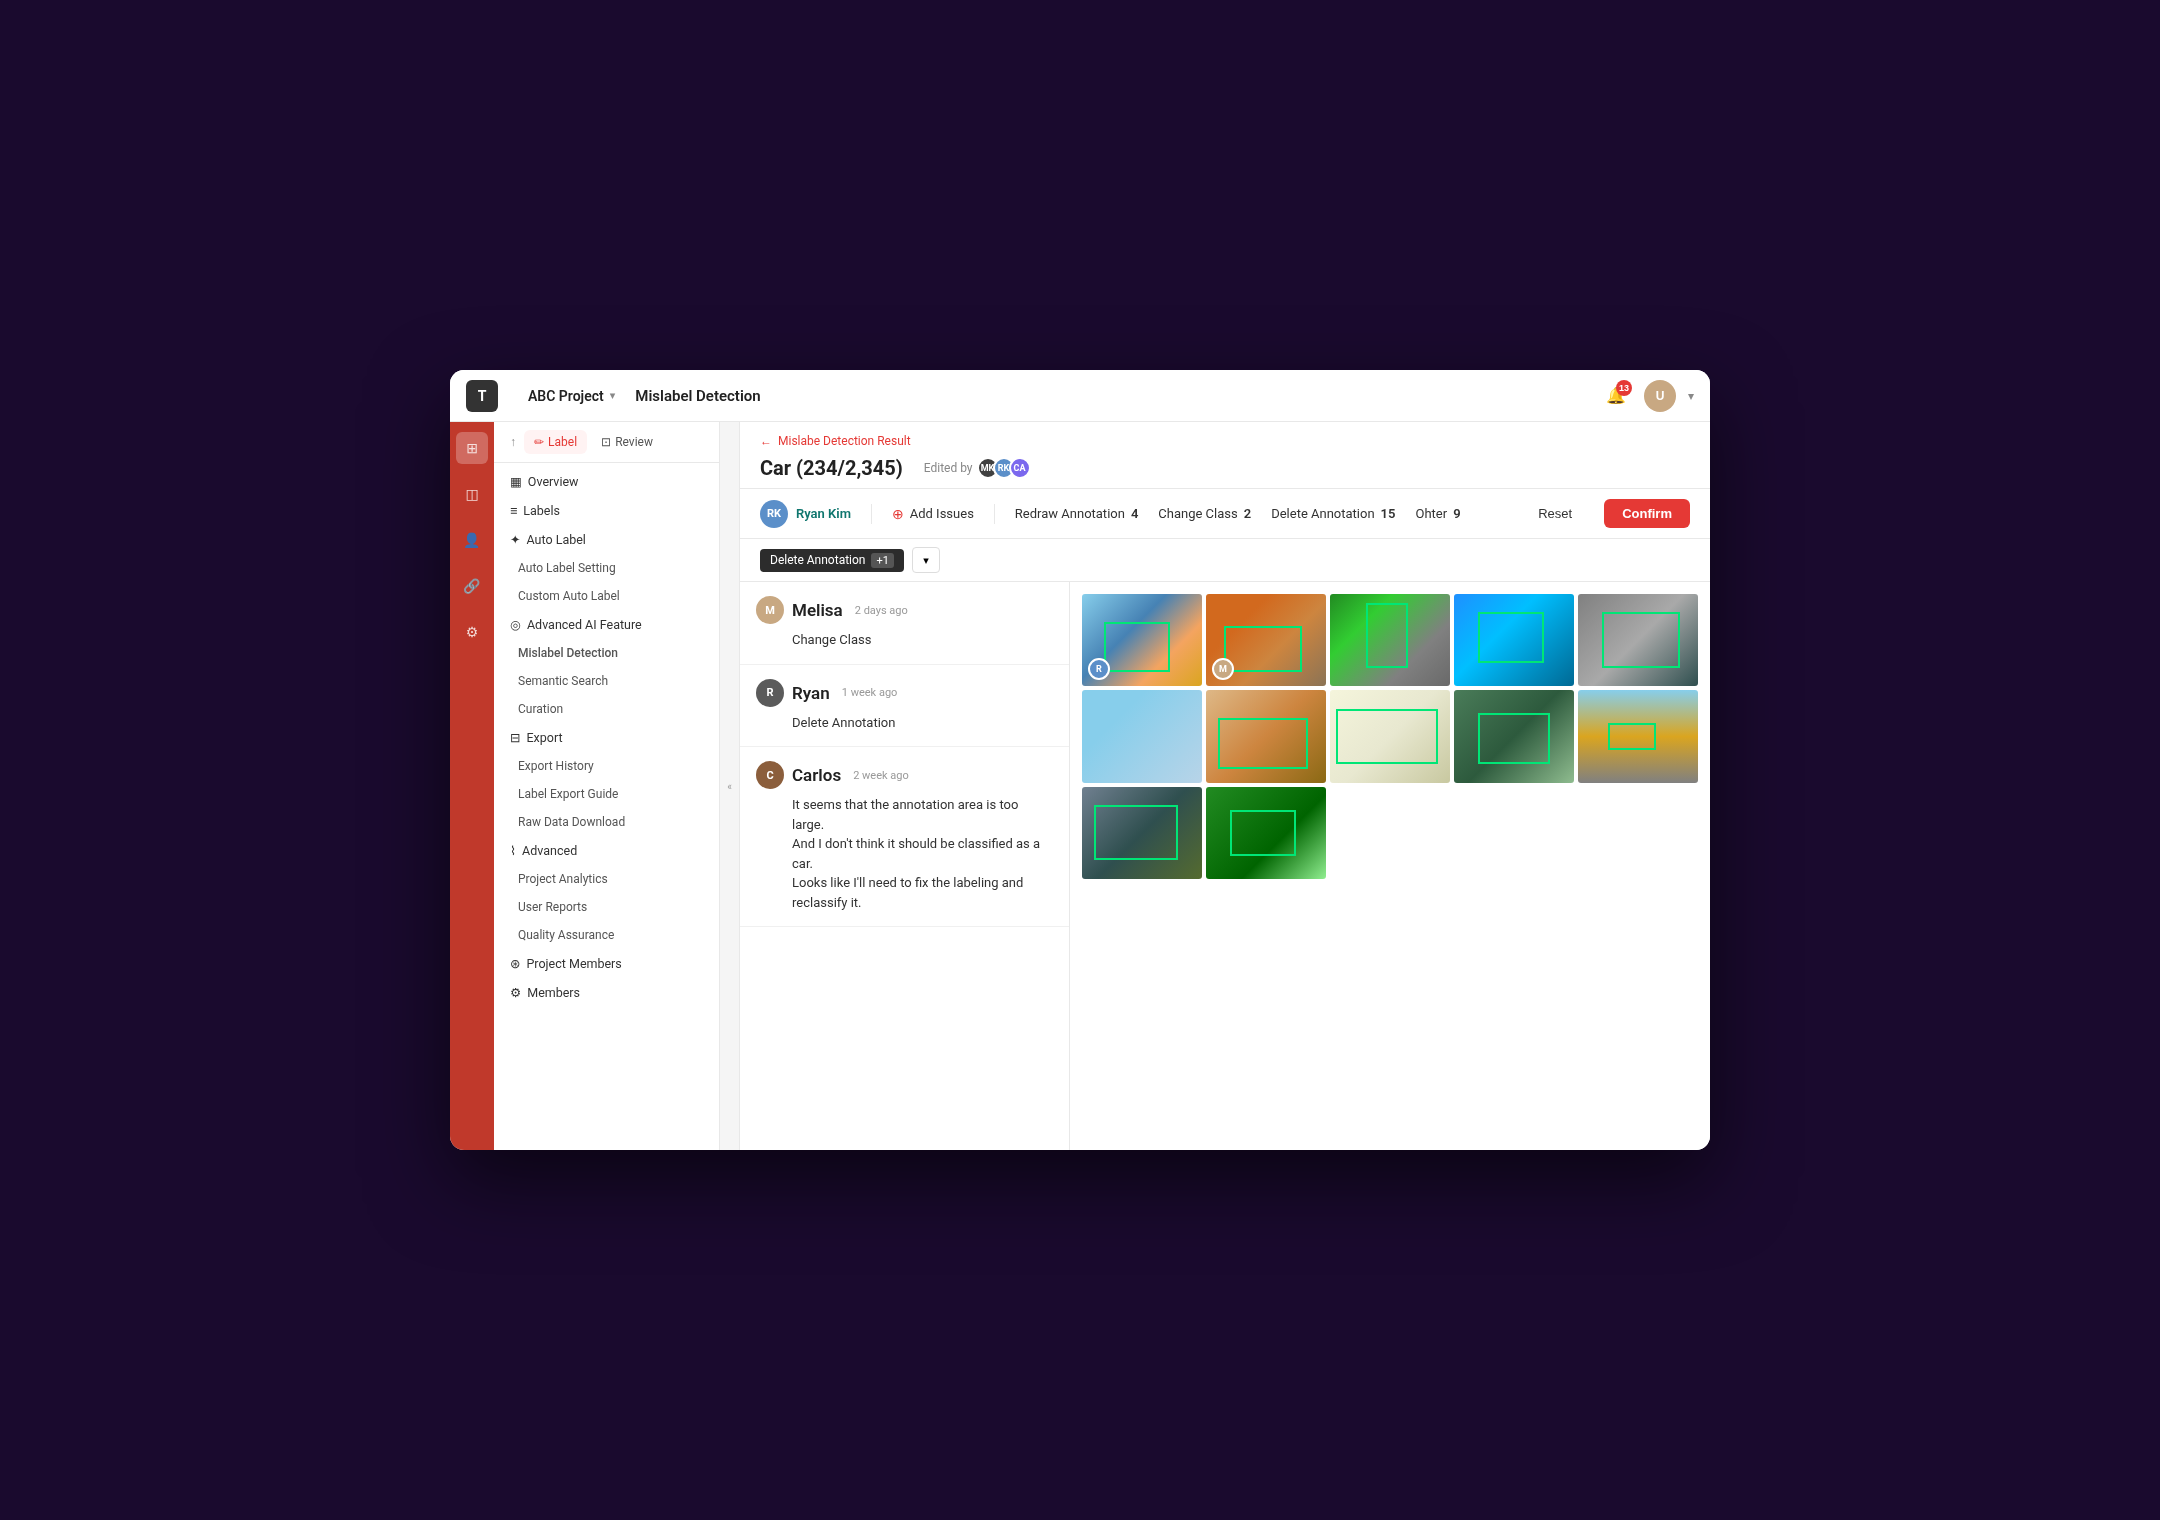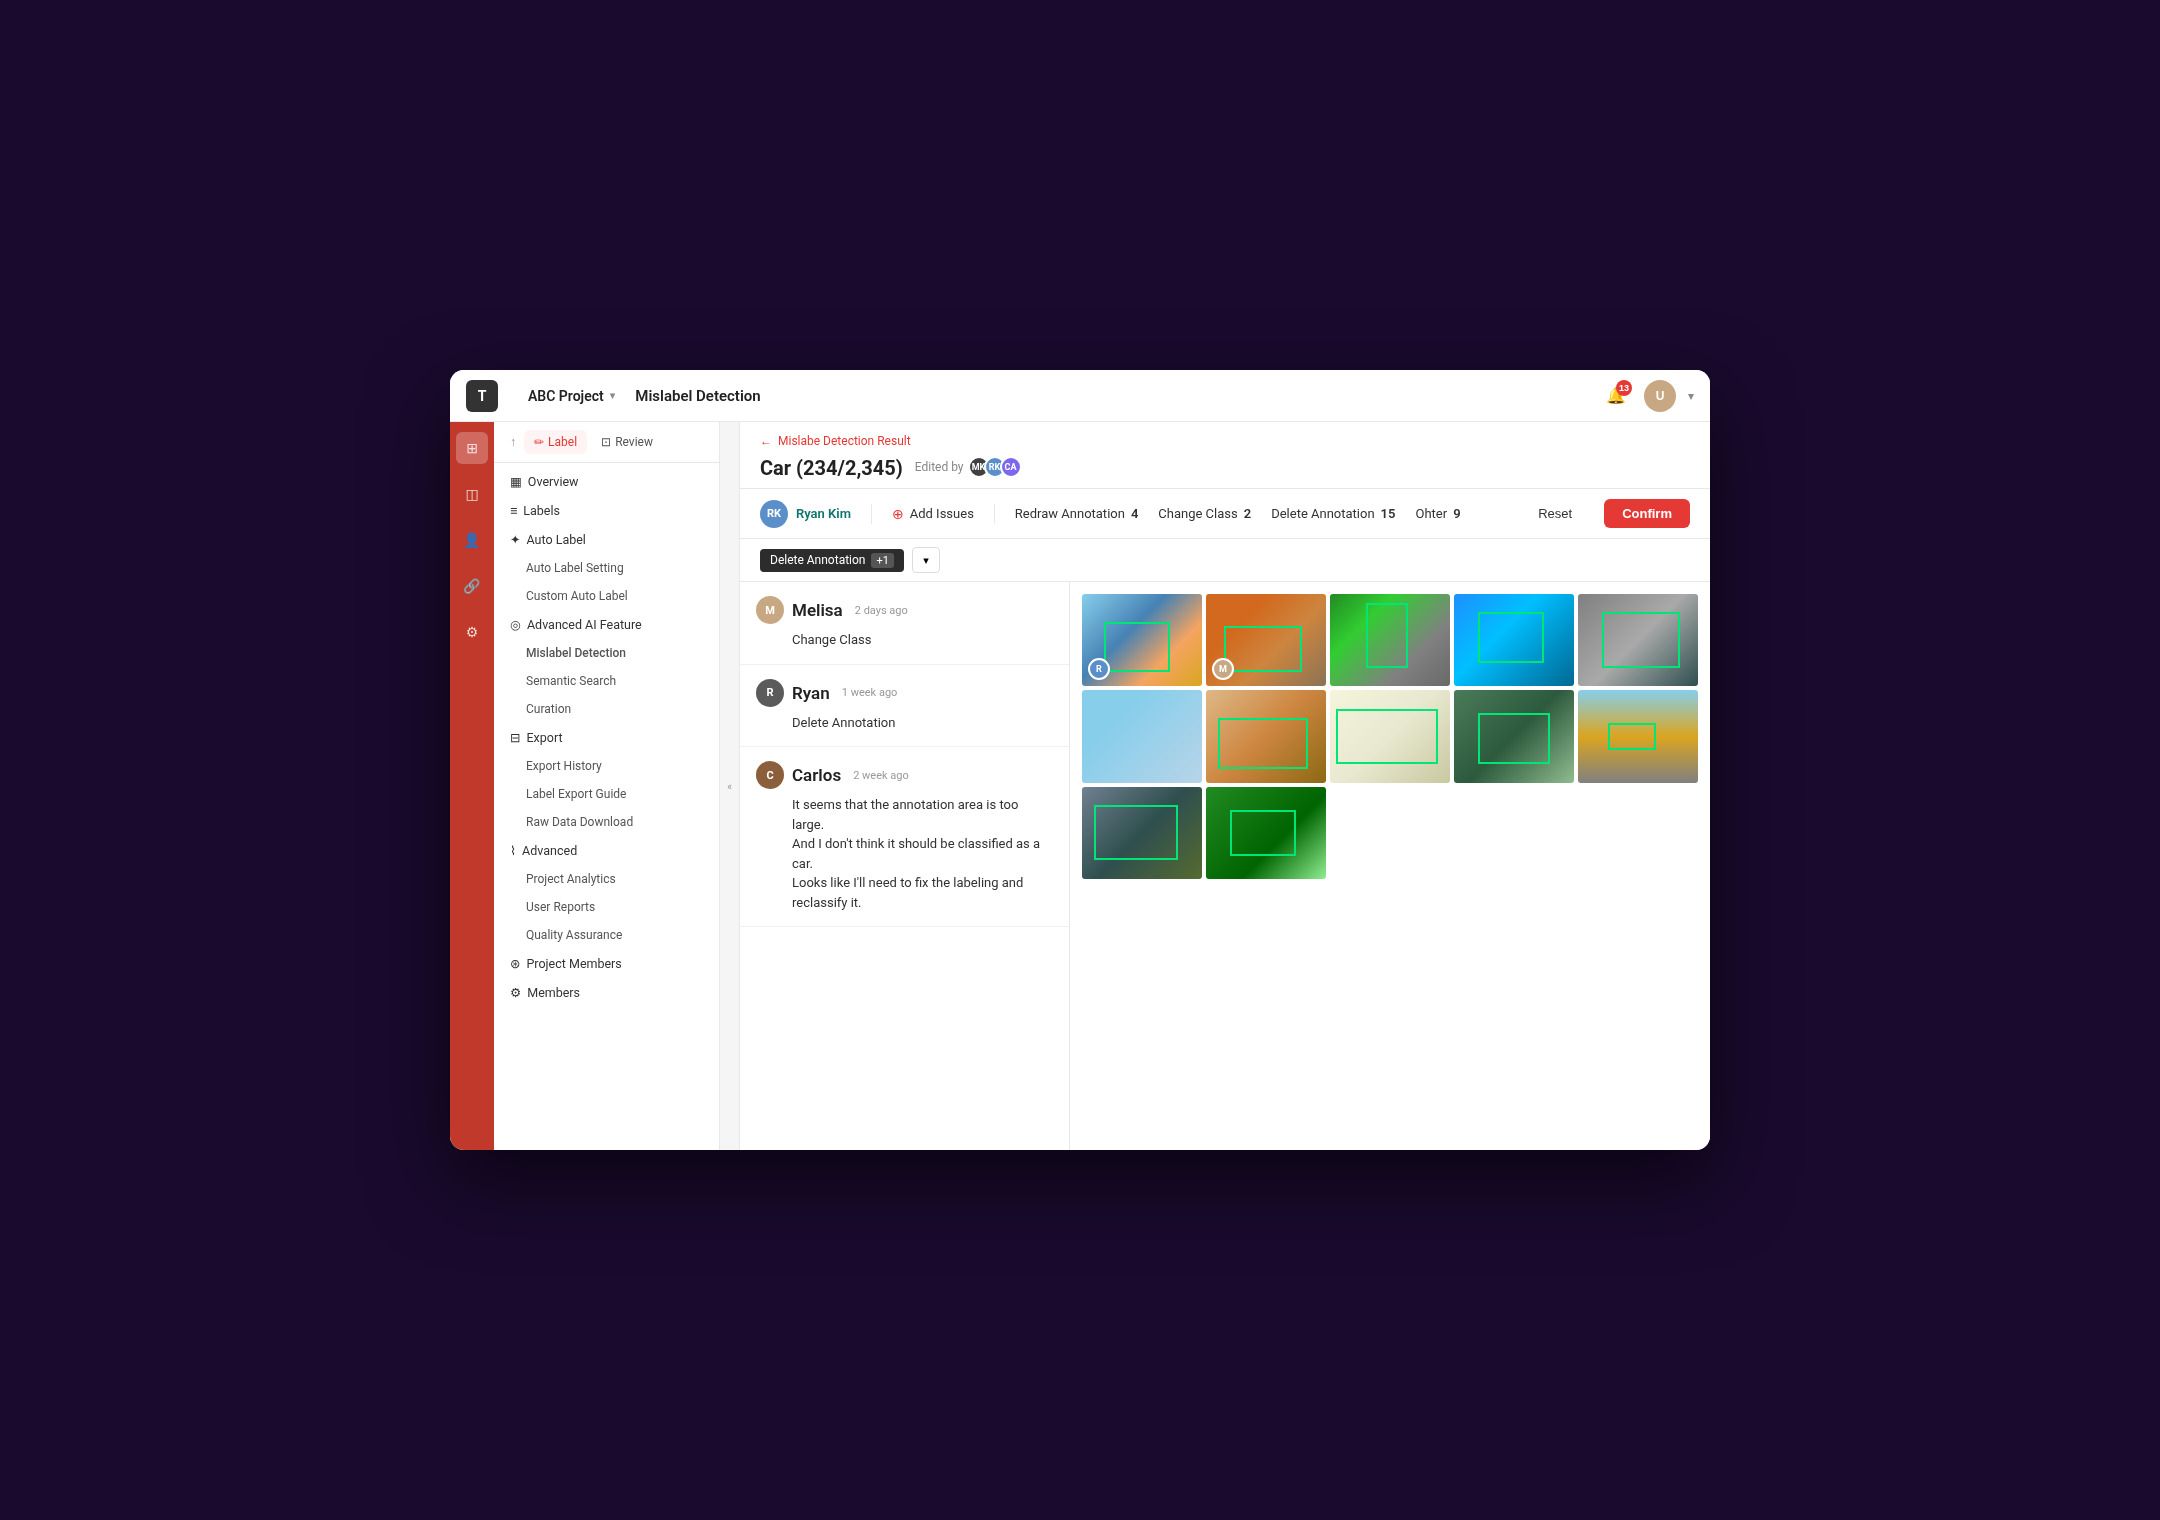--- a/index.html
+++ b/index.html
@@ -153,41 +153,41 @@
     }
     .sidebar-item {
       display: flex; align-items: center;
       padding: 7px 16px;
       font-size: 12.5px;
       color: #333;
       cursor: pointer;
       gap: 6px;
     }
     .sidebar-item.active { color: #e53935; font-weight: 500; }
-    .sidebar-item.sub { padding-left: 32px; color: #555; font-size: 12px; }
+    .sidebar-item.sub { padding-left: 24px; color: #555; font-size: 12px; }
     
     .content {
       flex: 1;
       overflow: hidden;
       display: flex;
       flex-direction: column;
       background: #fff;
     }
     .content-header {
       padding: 12px 20px 8px;
       border-bottom: 1px solid #e8e8e8;
     }
     .breadcrumb {
       display: flex; align-items: center; gap: 6px;
       font-size: 12px; color: #e53935;
       margin-bottom: 8px;
       cursor: pointer;
     }
     .page-title-row {
-      display: flex; align-items: flex-start; gap: 12px;
+      display: flex; align-items: center; gap: 21px;
     }
     .page-title {
       font-size: 20px; font-weight: 700; color: #222;
     }
     .edited-by {
       font-size: 12px; color: #888;
       display: flex; align-items: center; gap: 4px;
     }
     .editor-avatars {
       display: flex;

